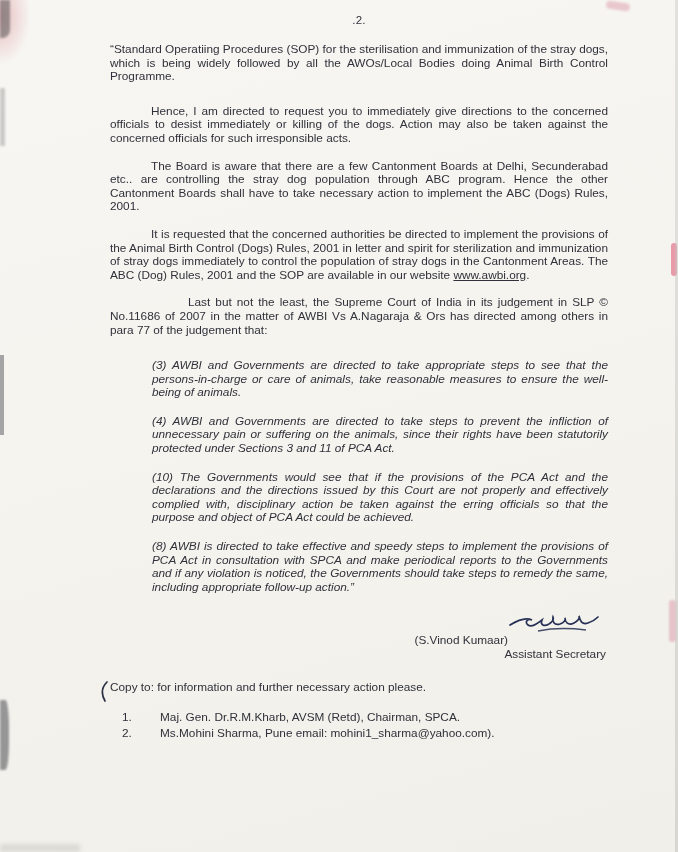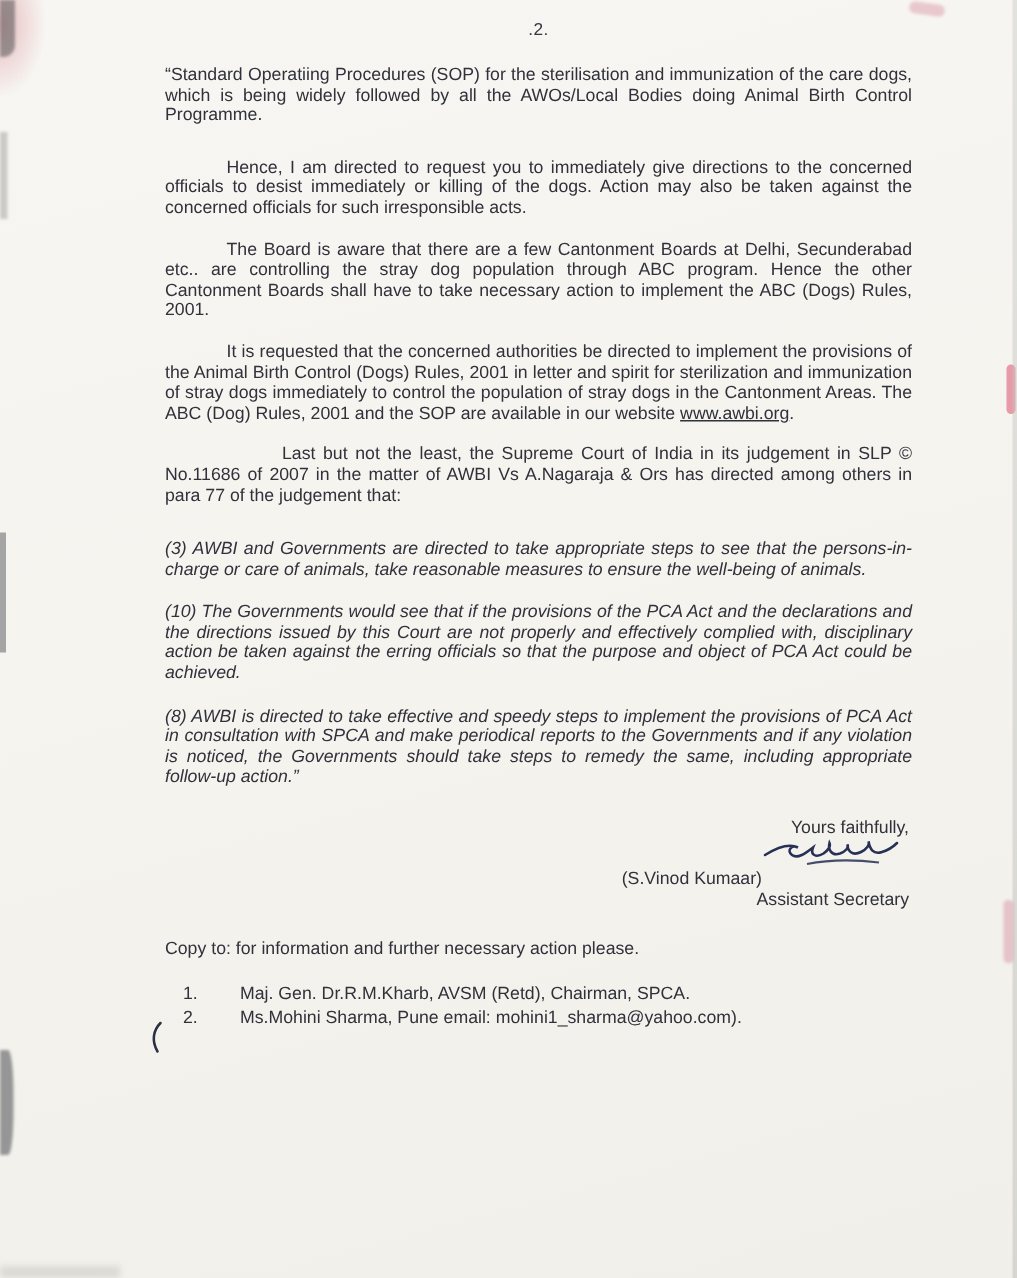--- a/index.html
+++ b/index.html
@@ -13,21 +13,21 @@
     color:#30313a;
     overflow:hidden;
   }
   .content { position:absolute; left:110px; right:70px; top:0; }
   .pagenum { text-align:center; padding-top:14px; font-size:11.5px; letter-spacing:.3px; margin-bottom:17px; color:#34353e; }
   .para { font-size:11.8px; line-height:13.6px; text-align:justify; margin-bottom:14px; }
   .mb-lg { margin-bottom:21px; }
   .mb-xl { margin-bottom:22px; }
   .indent1 { text-indent:41px; }
   .indent2 { text-indent:78px; }
-  .quote { font-style:italic; margin-bottom:15px; }
+  .quote { font-style:italic; margin-left:42px; margin-bottom:15px; }
   .quote-last { margin-bottom:19px; }
   .doc-link { text-decoration:underline; }
   .closing { margin-bottom:8px; text-align:left; }
   .sign-block { text-align:right; font-size:11.8px; line-height:14px; margin-top:6px; padding-right:2px; }
   .sig-wrap { display:block; height:26px; margin:-2px 6px -4px 0; }
   .sig-wrap svg { float:right; }
   .copy { margin-top:19px; font-size:11.8px; line-height:14px; }
   .copy-list { margin-top:16px; padding-left:12px; }
   .copy-item { display:flex; line-height:15.5px; }
   .copy-num { width:38px; flex:0 0 38px; }
@@ -65,37 +65,37 @@
   <div class="art pen-mark">
     <svg width="12" height="24" viewBox="0 0 12 24">
         <path d="M9 2 C4 7, 3 14, 7 21" stroke="#2a2f45" stroke-width="1.7" fill="none" stroke-linecap="round"></path>
       </svg>
   </div>
 
   <div class="content">
 
     <div class="pagenum">.2.</div>
 
-    <p class="para mb-lg">“Standard Operatiing Procedures (SOP) for the sterilisation and immunization of the care dogs, which is being widely followed by all the AWOs/Local Bodies doing Animal Birth Control Programme.</p>
+    <p class="para mb-lg">“Standard Operatiing Procedures (SOP) for the sterilisation and immunization of the stray dogs, which is being widely followed by all the AWOs/Local Bodies doing Animal Birth Control Programme.</p>
 
     <p class="para indent1">Hence, I am directed to request you to immediately give directions to the concerned officials to desist immediately or killing of the dogs. Action may also be taken against the concerned officials for such irresponsible acts.</p>
 
     <p class="para indent1">The Board is aware that there are a few Cantonment Boards at Delhi, Secunderabad etc.. are controlling the stray dog population through ABC program. Hence the other Cantonment Boards shall have to take necessary action to implement the ABC (Dogs) Rules, 2001.</p>
 
     <p class="para indent1"><span>It is requested that the concerned authorities be directed to implement the provisions of the Animal Birth Control (Dogs) Rules, 2001 in letter and spirit for sterilization and immunization of stray dogs immediately to control the population of stray dogs in the Cantonment Areas. The ABC (Dog) Rules, 2001 and the SOP are available in our website </span><span class="doc-link">www.awbi.org</span><span>.</span></p>
 
     <p class="para indent2 mb-xl">Last but not the least, the Supreme Court of India in its judgement in SLP © No.11686 of 2007 in the matter of AWBI Vs A.Nagaraja &amp; Ors has directed among others in para 77 of the judgement that:</p>
 
     <p class="para quote">(3) AWBI and Governments are directed to take appropriate steps to see that the persons-in-charge or care of animals, take reasonable measures to ensure the well-being of animals.</p>
+    <p class="para quote">(4) AWBI and Governments are directed to take steps to prevent the infliction of unnecessary pain or suffering on the animals, since their rights have been statutorily protected under Sections 3 and 11 of PCA Act.</p>
     <p class="para quote">(10) The Governments would see that if the provisions of the PCA Act and the declarations and the directions issued by this Court are not properly and effectively complied with, disciplinary action be taken against the erring officials so that the purpose and object of PCA Act could be achieved.</p>
     <p class="para quote quote-last">(8) AWBI is directed to take effective and speedy steps to implement the provisions of PCA Act in consultation with SPCA and make periodical reports to the Governments and if any violation is noticed, the Governments should take steps to remedy the same, including appropriate follow-up action.”</p>
 
 
     <div class="sign-block">
-      <div>Yours faithfully,</div>
       <div class="sig-wrap">
         <svg width="92" height="26" viewBox="0 0 92 26">
           <path d="M2 14 C10 9, 18 6, 24 9 C20 7, 16 11, 20 14 C24 17, 30 12, 34 9 C32 14, 36 16, 41 13 C44 11, 46 8, 45 6 C44 10, 46 15, 52 13 C56 11.5, 58 9, 57 7 C57 11, 60 15, 66 12 C70 10, 72 7, 71 5 C72 10, 74 14, 80 12 C85 10.5, 88 8, 90 6" stroke="#273055" stroke-width="1.7" fill="none" stroke-linecap="round"></path>
           <path d="M30 20 C45 17, 62 17, 78 19" stroke="#273055" stroke-width="1.4" fill="none" opacity="0.85"></path>
         </svg>
       </div>
       <div>(S.Vinod Kumaar)</div>
       <div>Assistant Secretary</div>
     </div>
 

